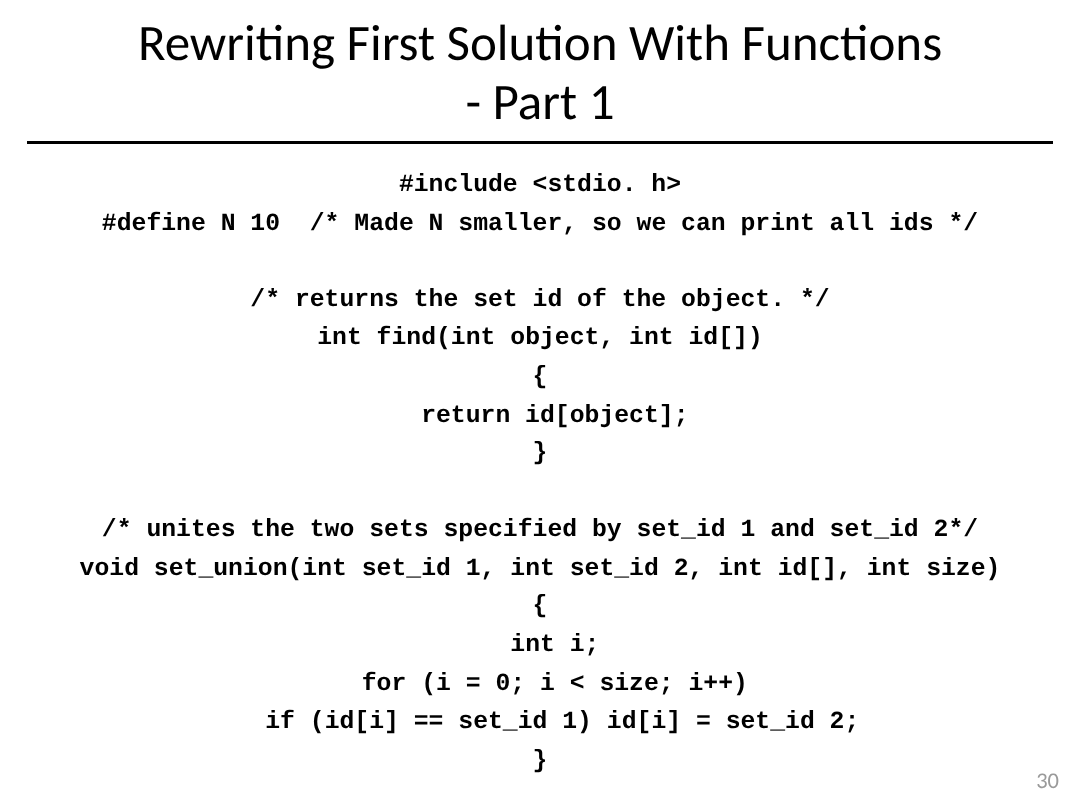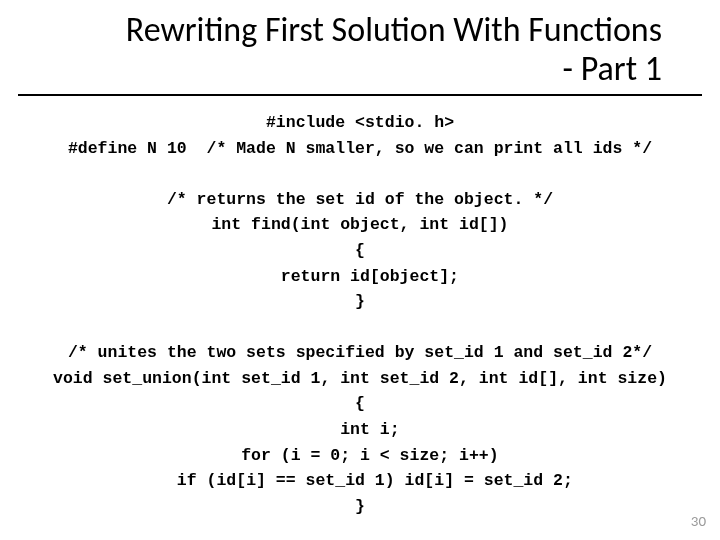--- a/index.html
+++ b/index.html
@@ -14,21 +14,21 @@
   }
   .slide {
     position: relative;
     width: 720px;
     height: 540px;
     box-sizing: border-box;
   }
   .title {
     font-size: 34px;
     font-weight: 400;
-    text-align: right;
+    text-align: center;
     line-height: 1.15;
     padding: 10px 40px 6px 40px;
     white-space: pre-line;
     border-bottom: 2px solid #000;
     margin: 0 18px 14px 18px;
   }
   .code {
     font-family: "Courier New", Courier, monospace;
     font-size: 16.5px;
     font-weight: bold;

